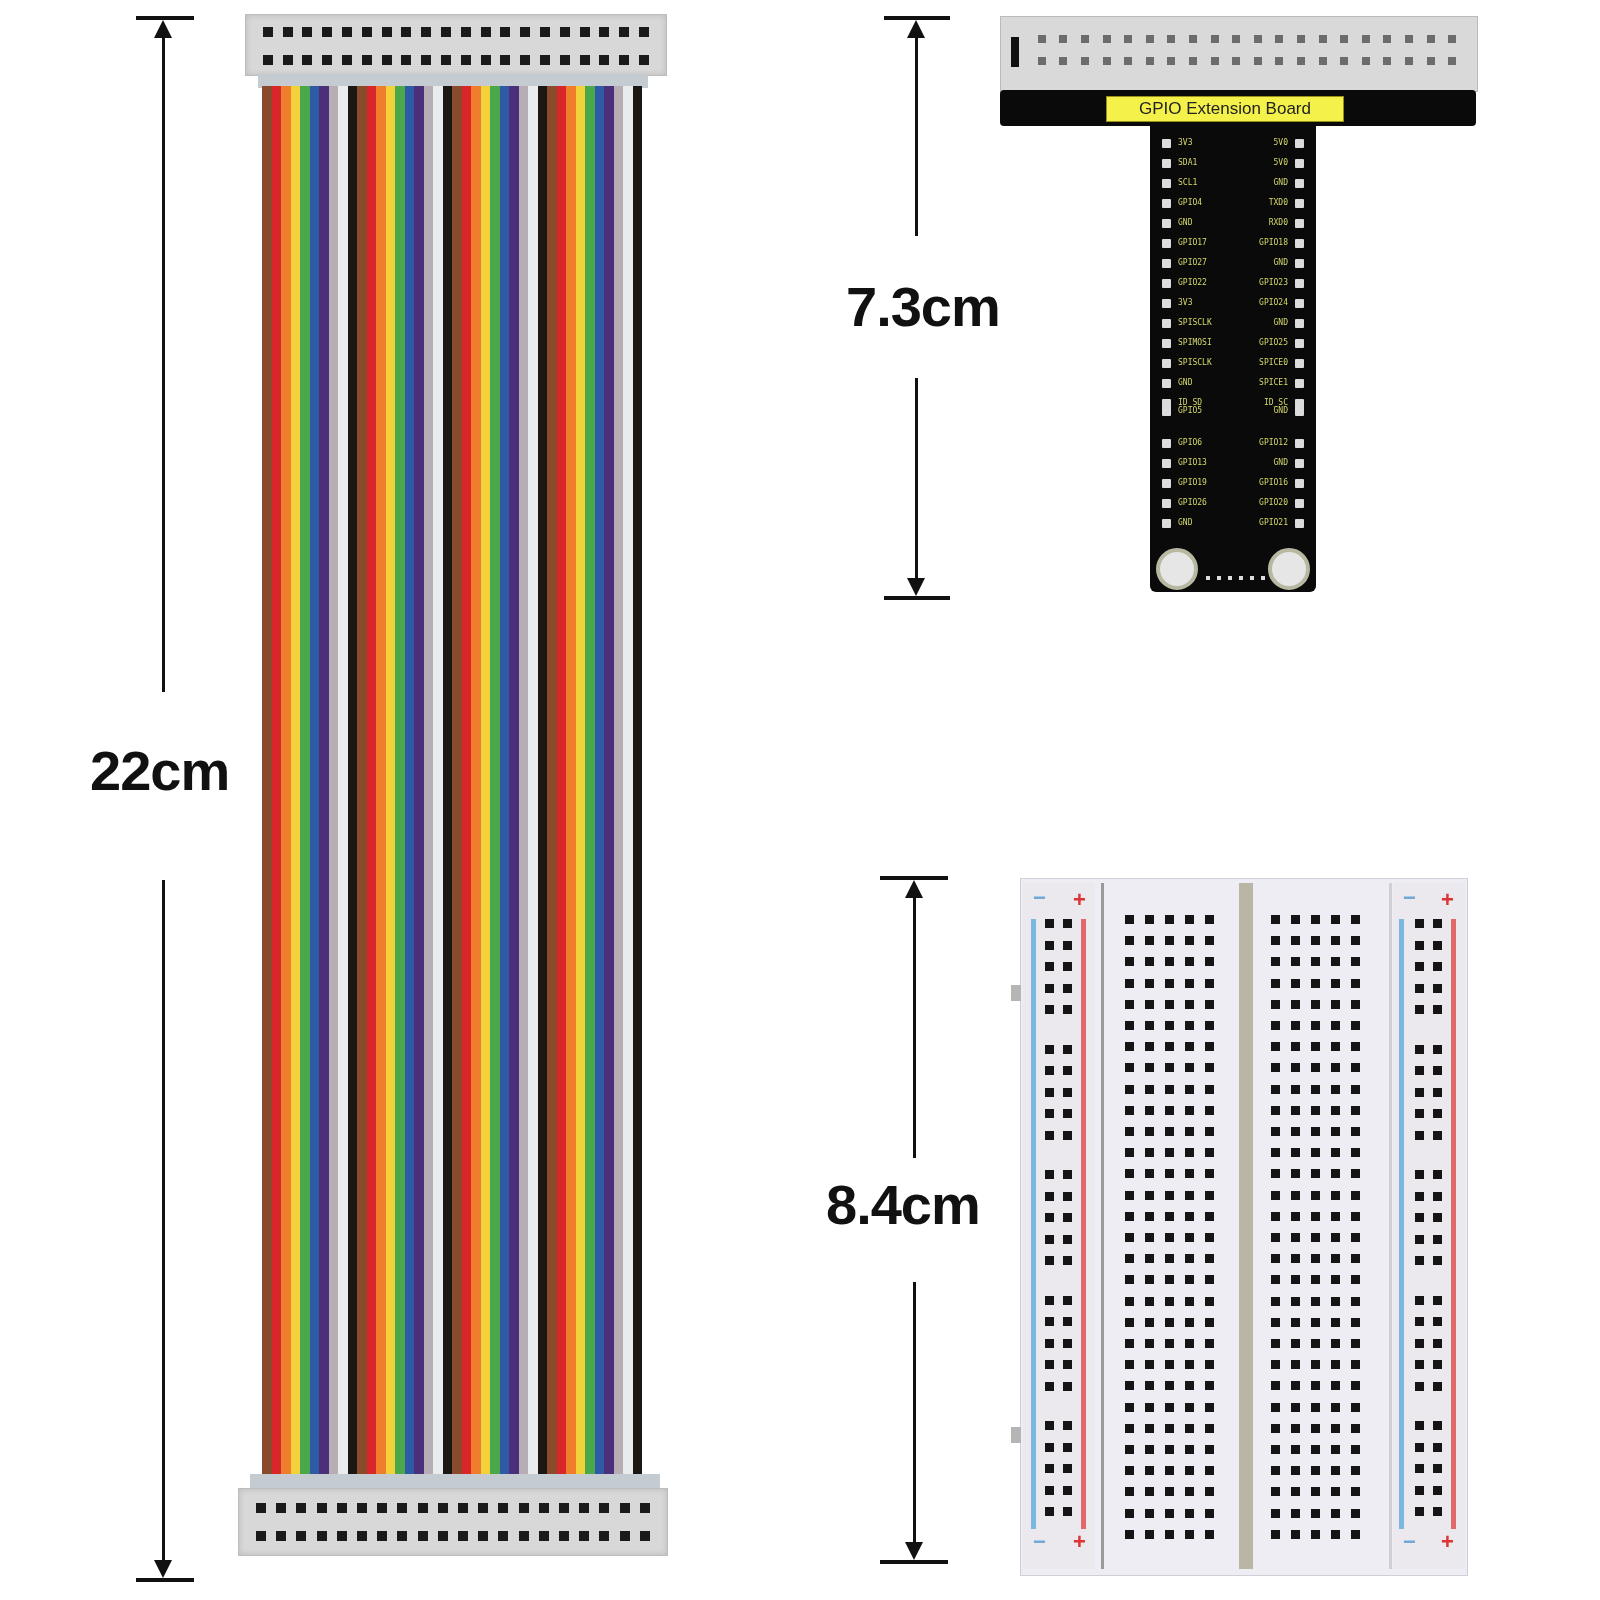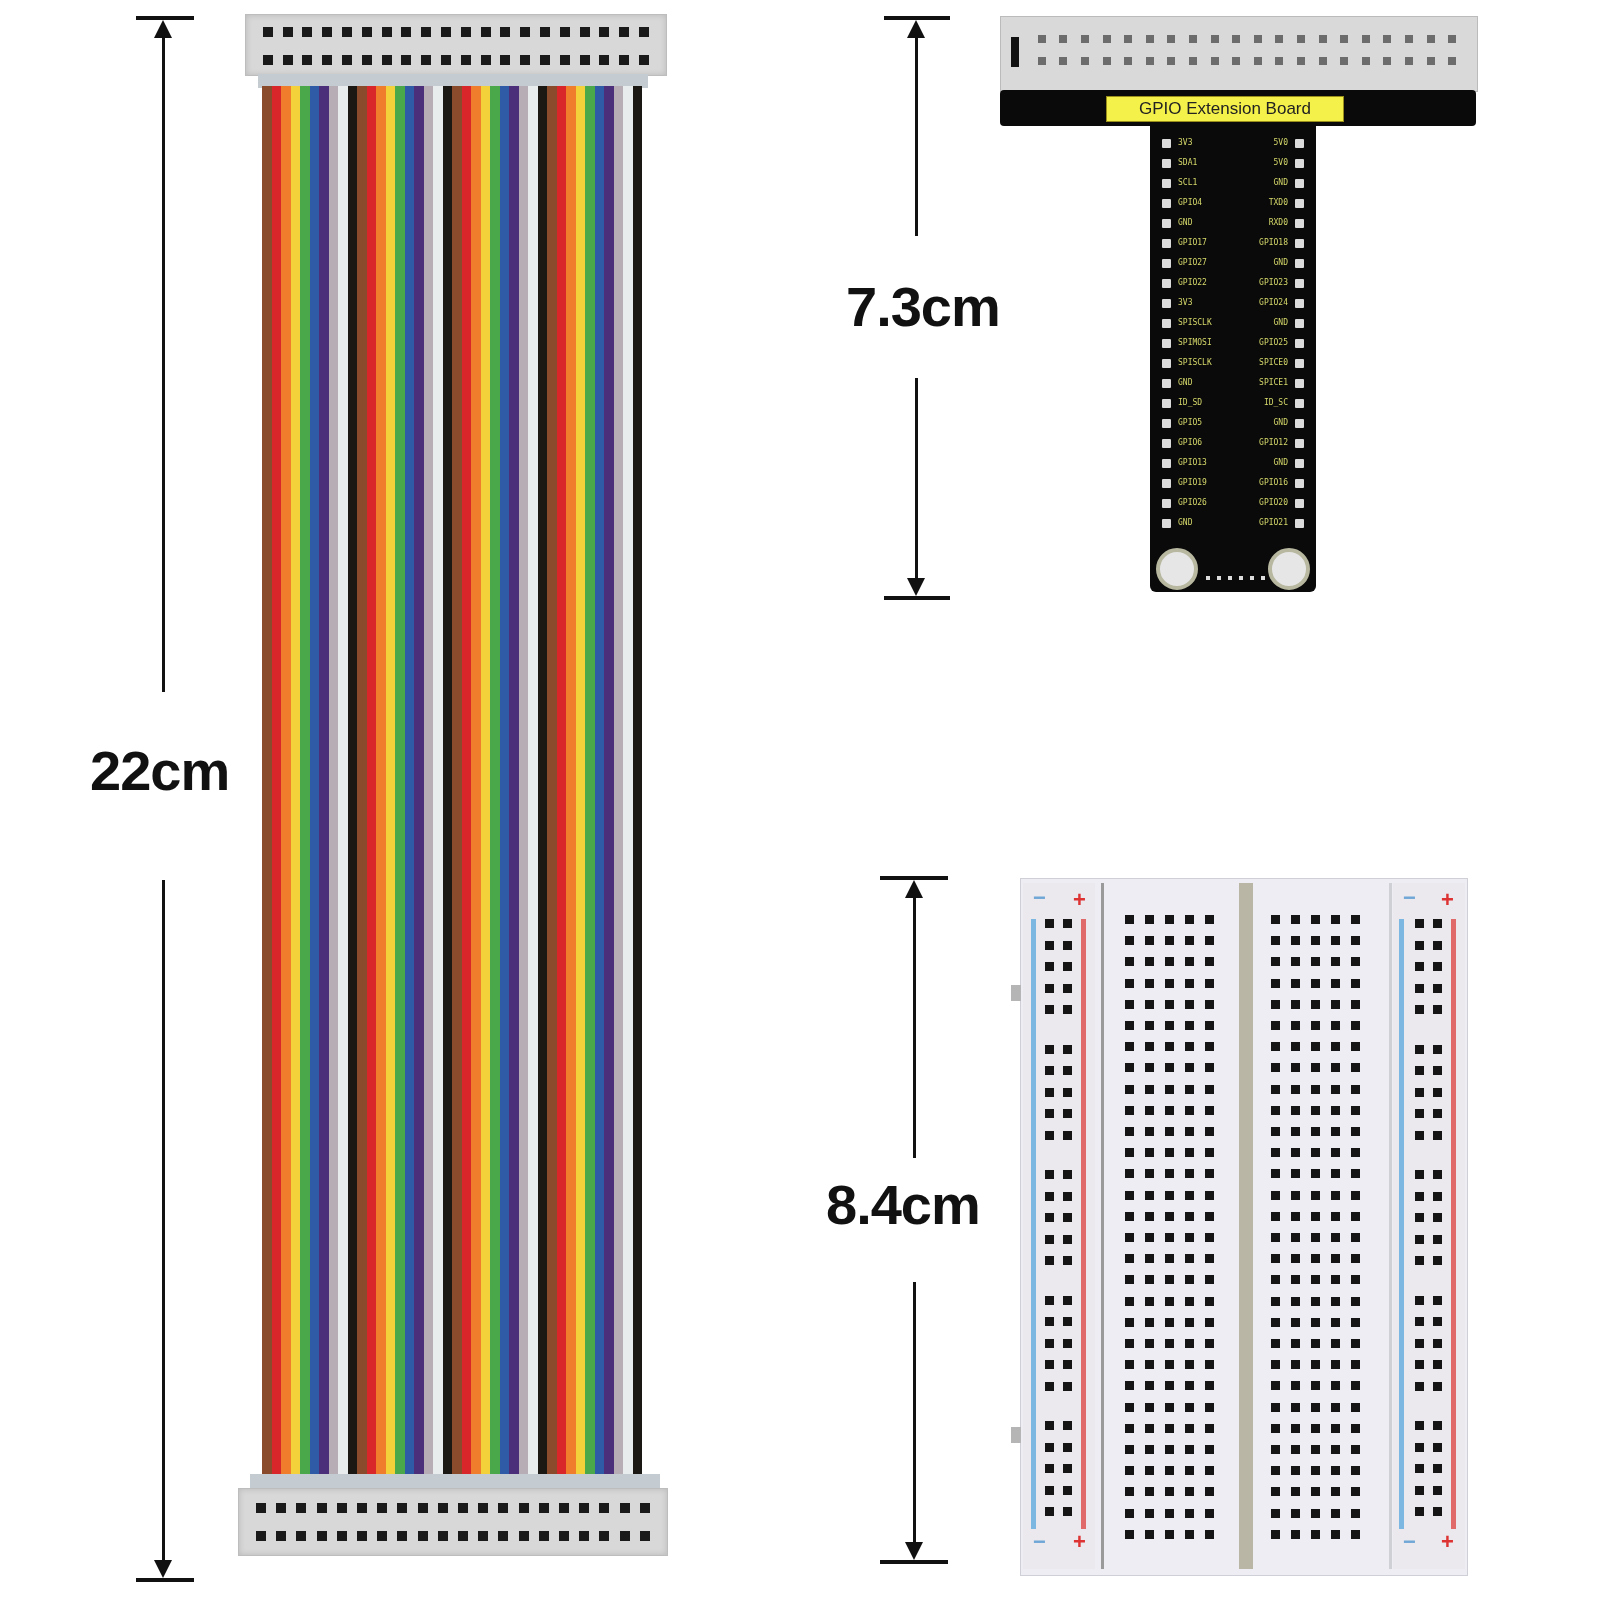--- a/index.html
+++ b/index.html
@@ -326,21 +326,21 @@
         <div class="pin-label" style="left: 28px; top: 0px;">GND</div>
         <div class="pin-label" style="right: 28px; top: 0px; text-align: right;">SPICE1</div>
         <div class="pin-pad" style="right: 12px; top: 1px;"></div>
       </div>
       <div class="pin-row" style="top: 274px;">
         <div class="pin-pad" style="left: 12px; top: 1px;"></div>
         <div class="pin-label" style="left: 28px; top: 0px;">ID_SD</div>
         <div class="pin-label" style="right: 28px; top: 0px; text-align: right;">ID_SC</div>
         <div class="pin-pad" style="right: 12px; top: 1px;"></div>
       </div>
-      <div class="pin-row" style="top: 294px;">
+      <div class="pin-row" style="top: 282px;">
         <div class="pin-pad" style="left: 12px; top: 1px;"></div>
         <div class="pin-label" style="left: 28px; top: 0px;">GPIO5</div>
         <div class="pin-label" style="right: 28px; top: 0px; text-align: right;">GND</div>
         <div class="pin-pad" style="right: 12px; top: 1px;"></div>
       </div>
       <div class="pin-row" style="top: 314px;">
         <div class="pin-pad" style="left: 12px; top: 1px;"></div>
         <div class="pin-label" style="left: 28px; top: 0px;">GPIO6</div>
         <div class="pin-label" style="right: 28px; top: 0px; text-align: right;">GPIO12</div>
         <div class="pin-pad" style="right: 12px; top: 1px;"></div>

